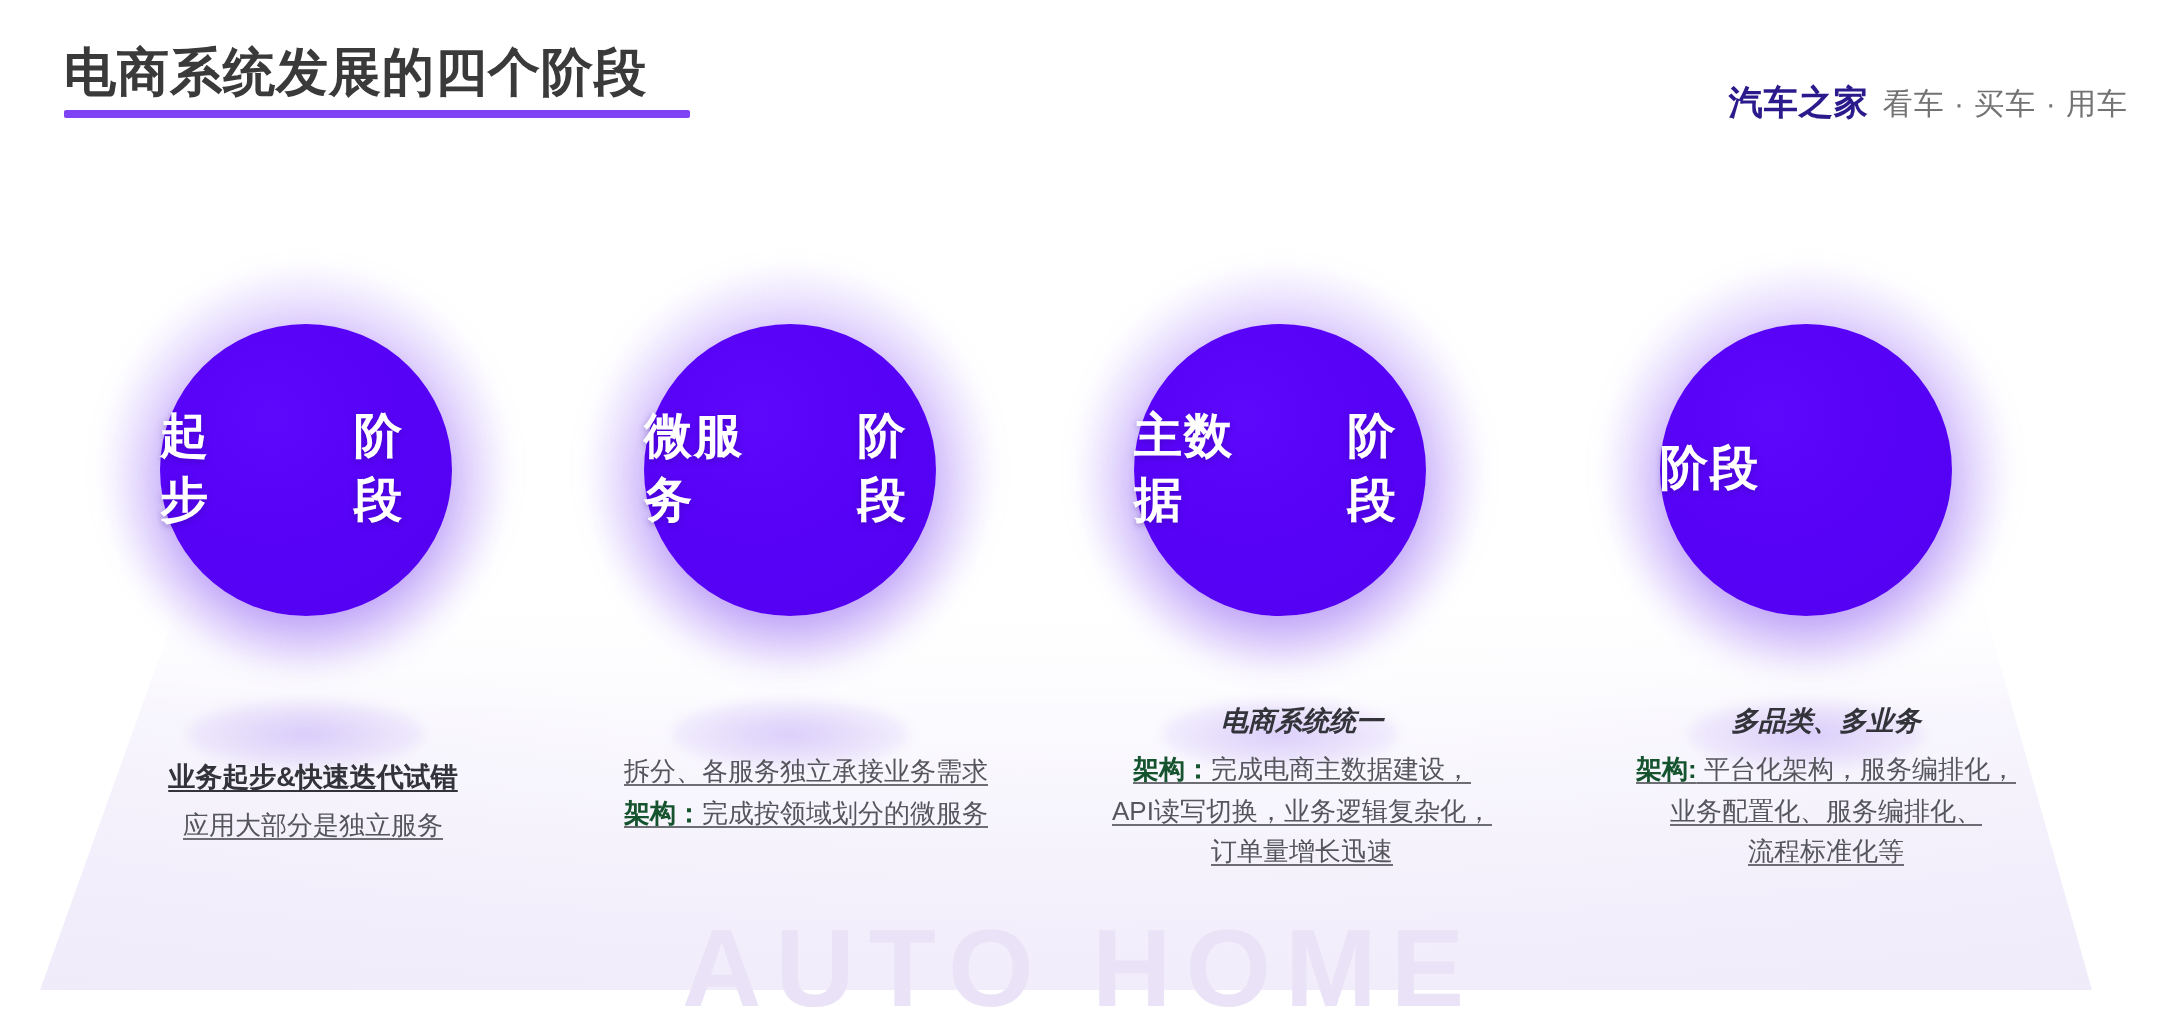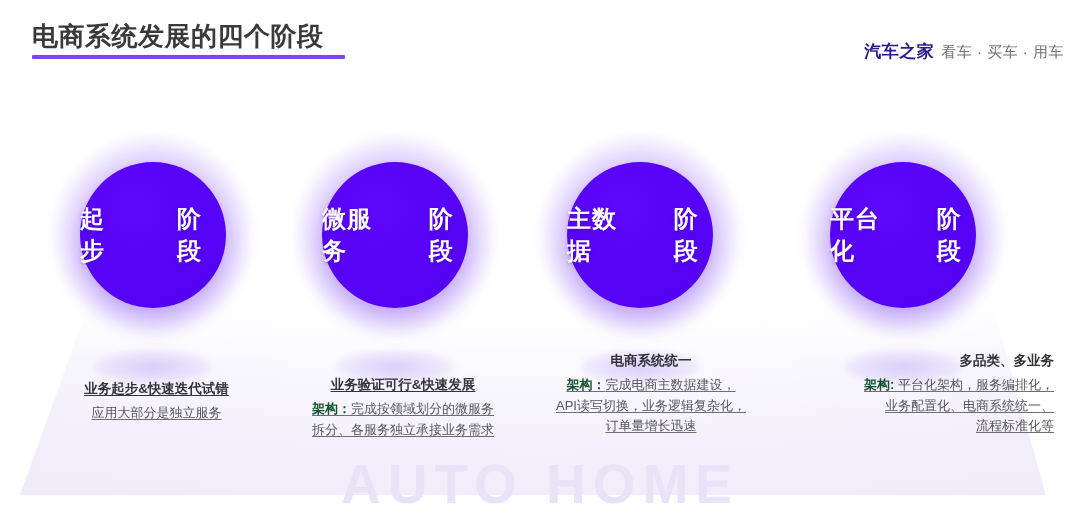--- a/index.html
+++ b/index.html
@@ -163,20 +163,21 @@
     font-size: 13.5px;
     font-weight: 700;
     color: #33333a;
     text-decoration: underline;
     text-underline-offset: 2px;
     margin-bottom: 5px;
     white-space: nowrap;
   }
   .cap-head.no-underline {
     text-decoration: none;
+    font-style: italic;
   }
   .cap-body {
     font-size: 13px;
     line-height: 1.58;
     color: #55555c;
   }
   .cap-body .ln {
     white-space: nowrap;
     text-decoration: underline;
     text-underline-offset: 2px;
@@ -231,51 +232,49 @@
     <div class="ball">
       <div class="ball-line">主数据</div>
       <div class="ball-line">阶段</div>
     </div>
   </div>
 
   <div class="node" style="left:830px;">
     <div class="halo"></div>
     <div class="shadow"></div>
     <div class="ball">
-      <div class="ball-line">平台化</div>
       <div class="ball-line">阶段</div>
     </div>
   </div>
 
   <div class="caption" style="left:23px; top:380px; width:267px;">
     <div class="cap-head">业务起步&amp;快速迭代试错</div>
     <div class="cap-body">
       <div class="ln"><span class="lbl"></span><span>应用大部分是独立服务</span></div>
     </div>
   </div>
 
   <div class="caption" style="left:267px; top:376px; width:272px;">
-    <div class="cap-head">业务验证可行&amp;快速发展</div>
-    <div class="cap-body">
+    <div class="cap-body">
+      <div class="ln"><span class="lbl"></span><span>拆分、各服务独立承接业务需求</span></div>
       <div class="ln"><span class="lbl">架构：</span><span>完成按领域划分的微服务</span></div>
-      <div class="ln"><span class="lbl"></span><span>拆分、各服务独立承接业务需求</span></div>
     </div>
   </div>
 
   <div class="caption" style="left:515px; top:352px; width:272px;">
     <div class="cap-head no-underline">电商系统统一</div>
     <div class="cap-body">
       <div class="ln"><span class="lbl">架构：</span><span>完成电商主数据建设，</span></div>
       <div class="ln"><span class="lbl"></span><span>API读写切换，业务逻辑复杂化，</span></div>
       <div class="ln"><span class="lbl"></span><span>订单量增长迅速</span></div>
     </div>
   </div>
 
-  <div class="caption" style="left:772px; top:352px; width:282px;text-align:right;">
+  <div class="caption" style="left:772px; top:352px; width:282px;">
     <div class="cap-head no-underline">多品类、多业务</div>
     <div class="cap-body">
       <div class="ln"><span class="lbl">架构:</span><span> 平台化架构，服务编排化，</span></div>
-      <div class="ln"><span class="lbl"></span><span>业务配置化、电商系统统一、</span></div>
+      <div class="ln"><span class="lbl"></span><span>业务配置化、服务编排化、</span></div>
       <div class="ln"><span class="lbl"></span><span>流程标准化等</span></div>
     </div>
   </div>
 
 </div>
 
 </body></html>

